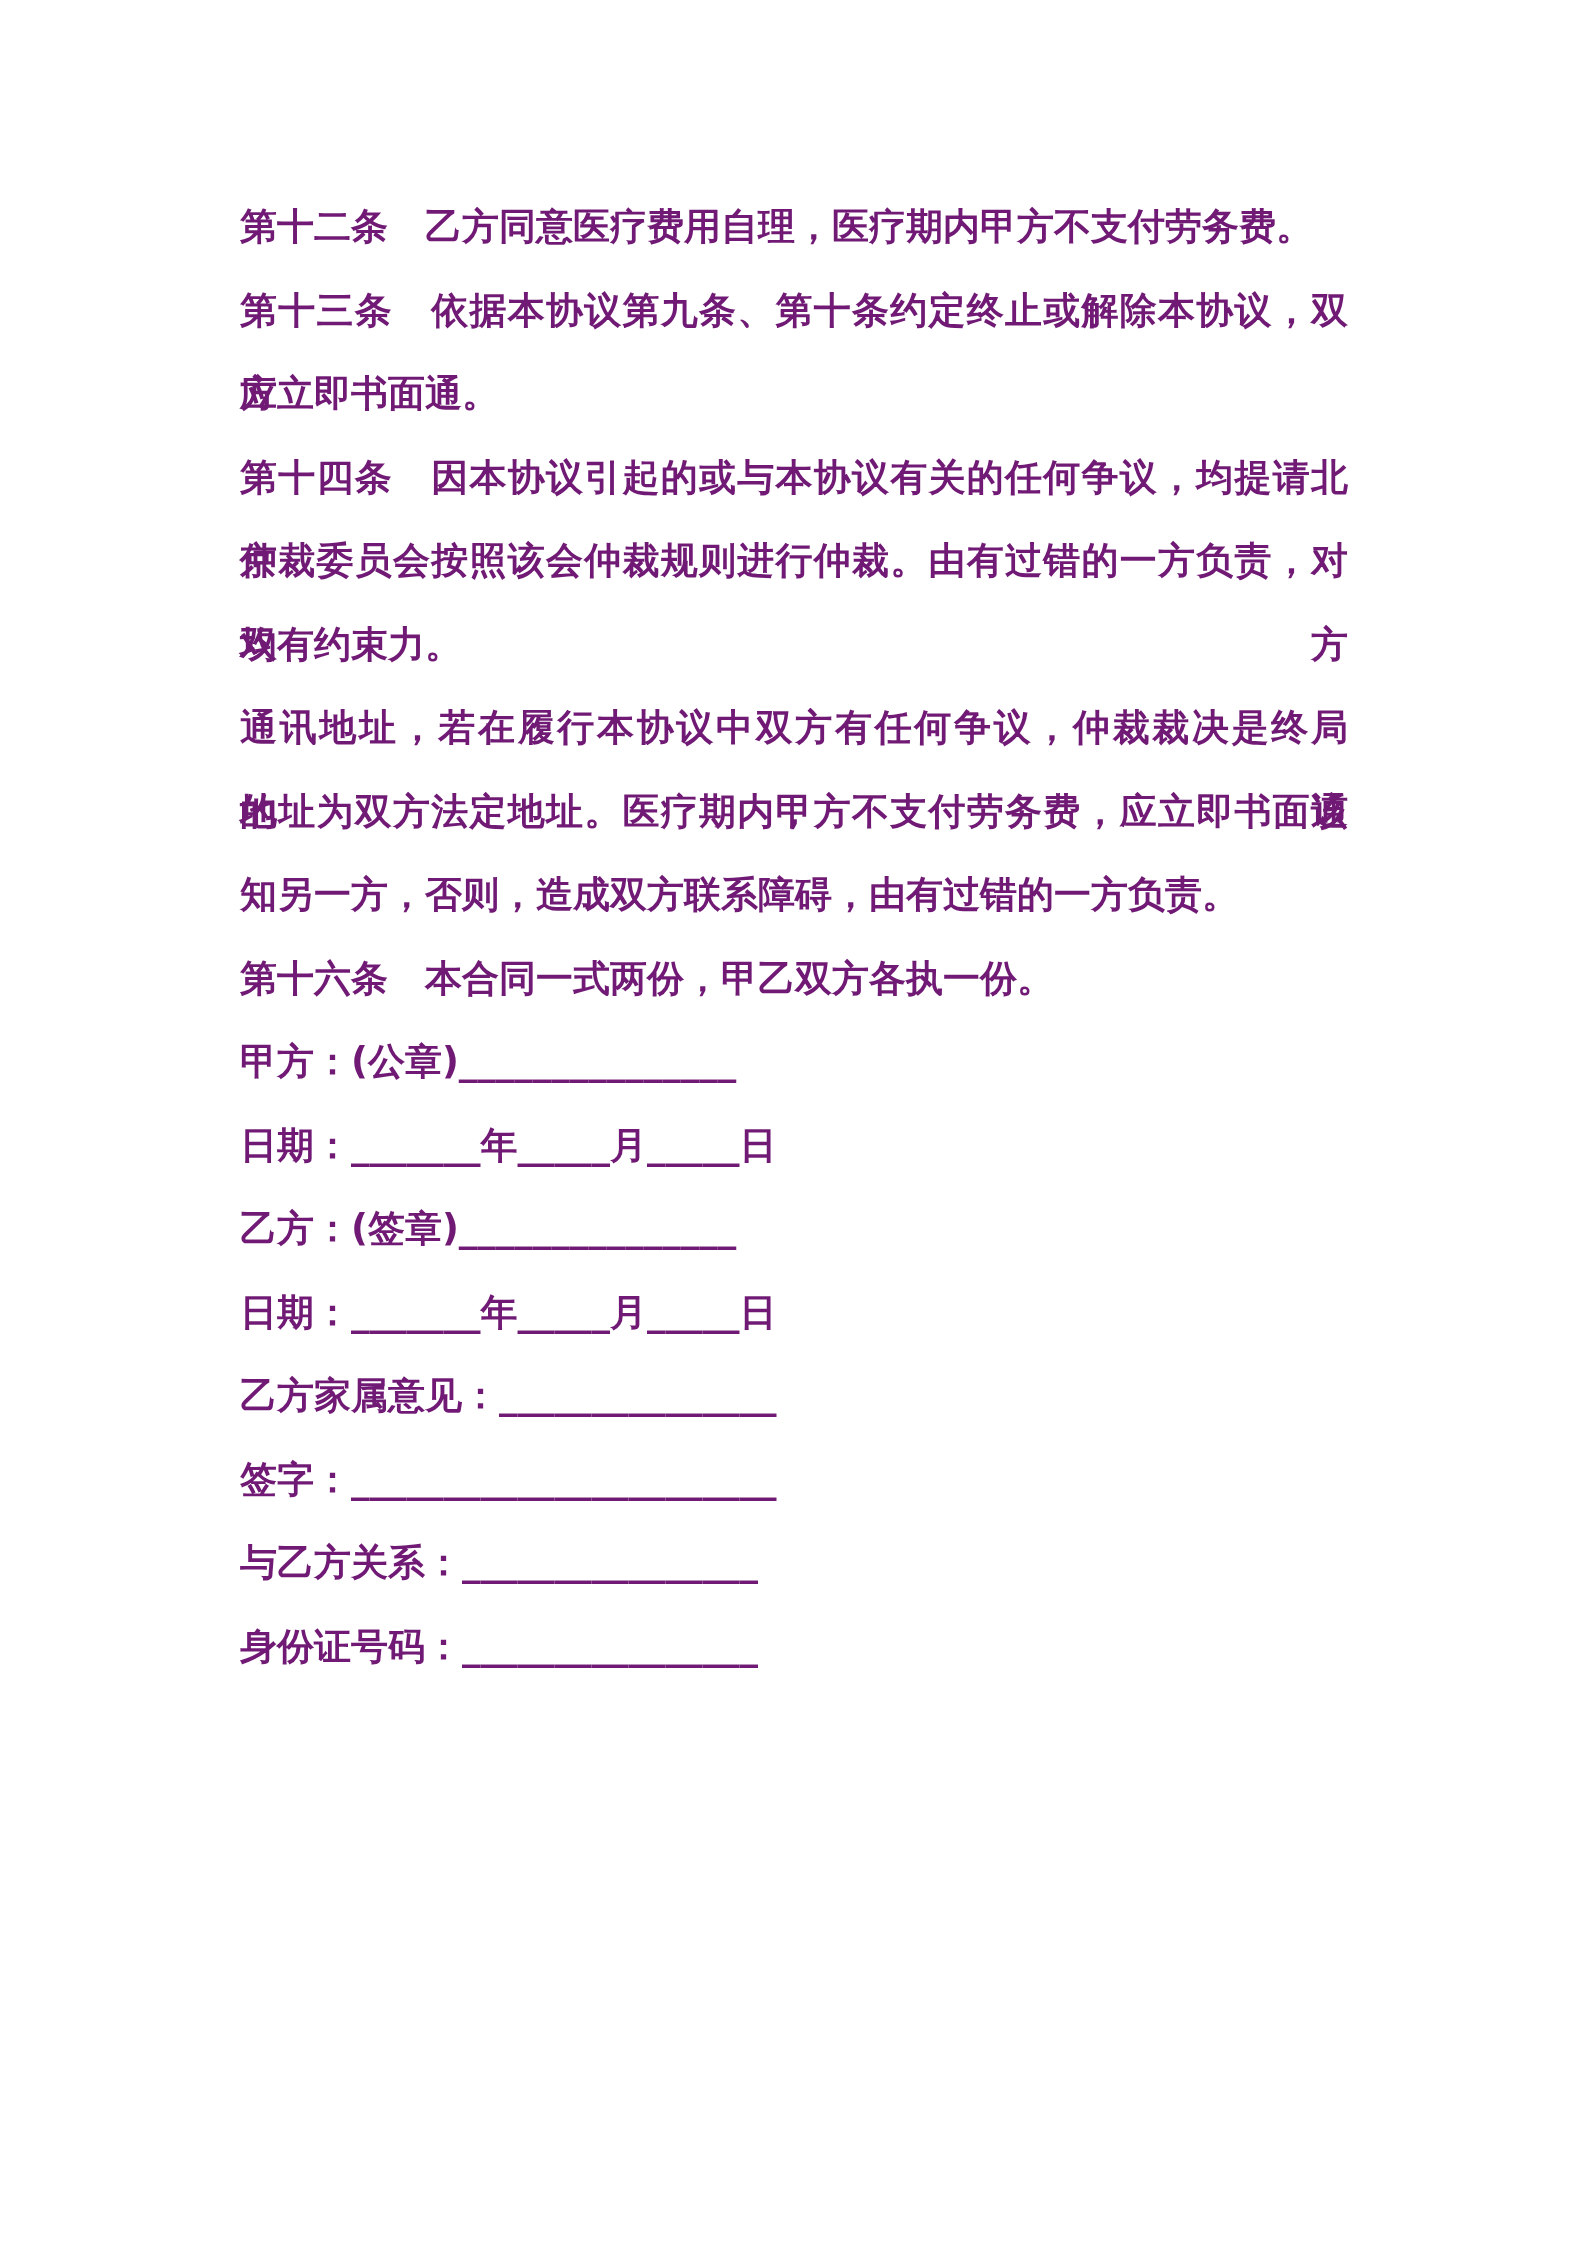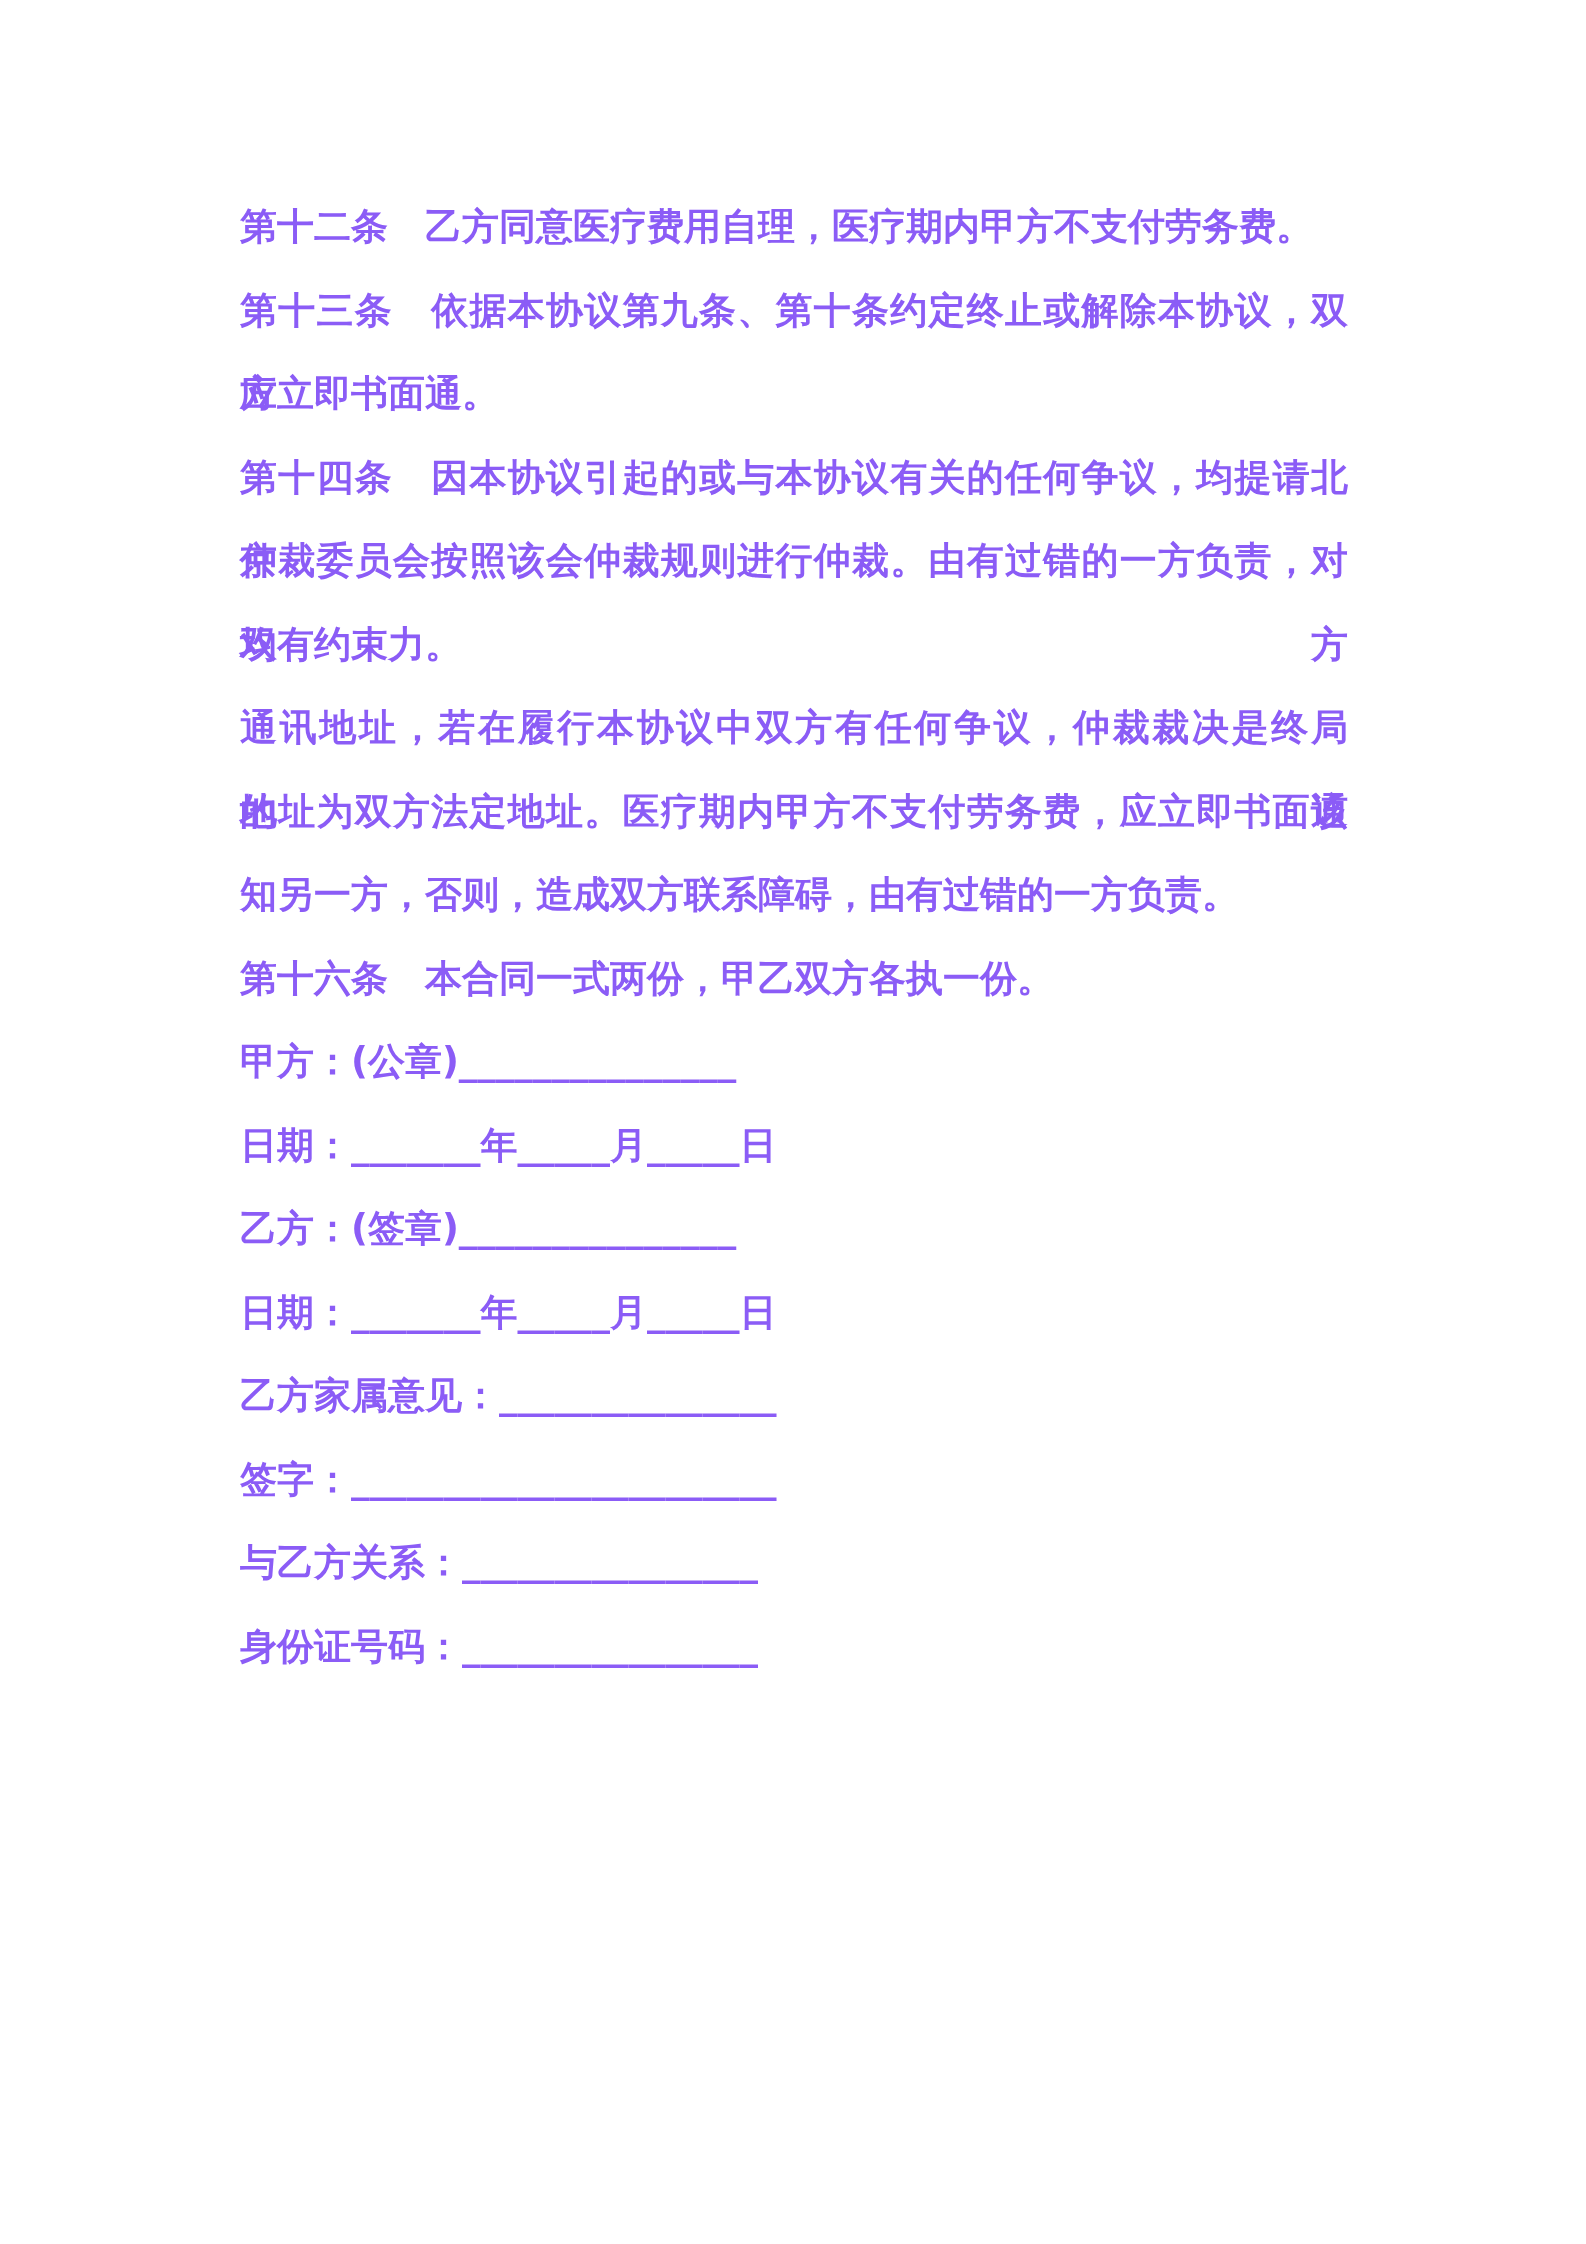--- a/index.html
+++ b/index.html
@@ -19,21 +19,21 @@
     position: absolute;
     left: 240px;
     top: 185px;
     width: 1108px;
   }
   .line {
     height: 83.5px;
     line-height: 83.5px;
     font-size: 37px;
     font-weight: 700;
-    color: #8b5cf6;
+    color: #701a75;
     white-space: nowrap;
     text-align: left;
   }
   .line.justify {
     white-space: normal;
     text-align: justify;
     text-align-last: justify;
     text-justify: inter-character;
   }
 </style>

